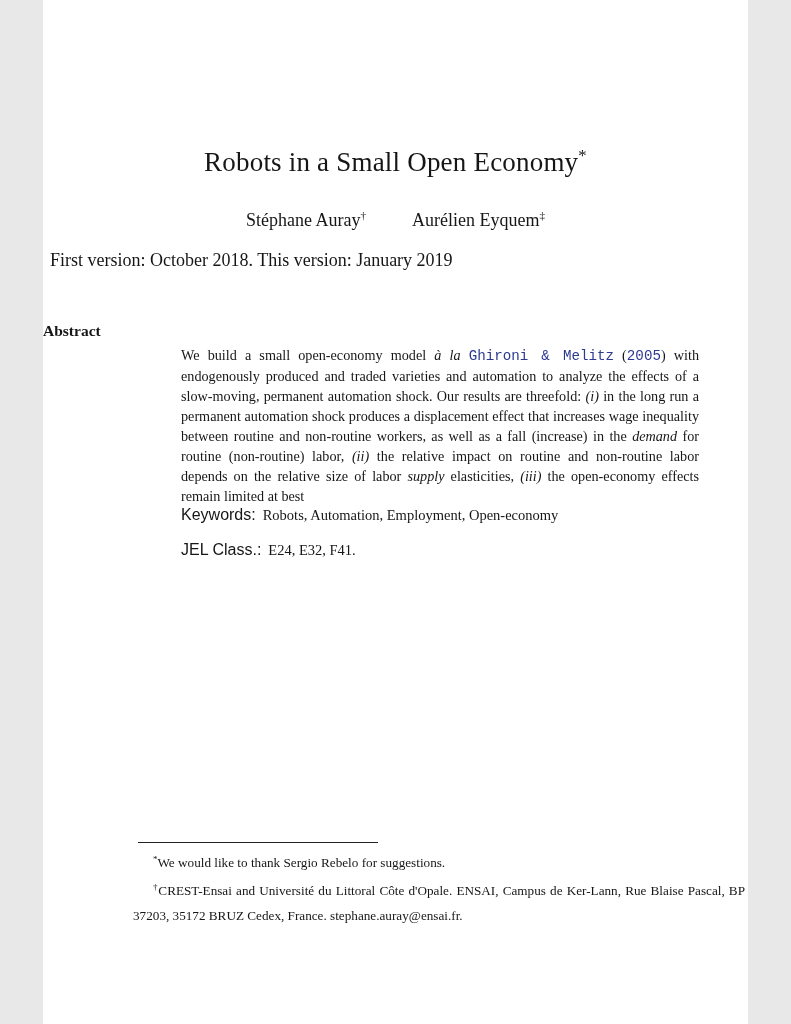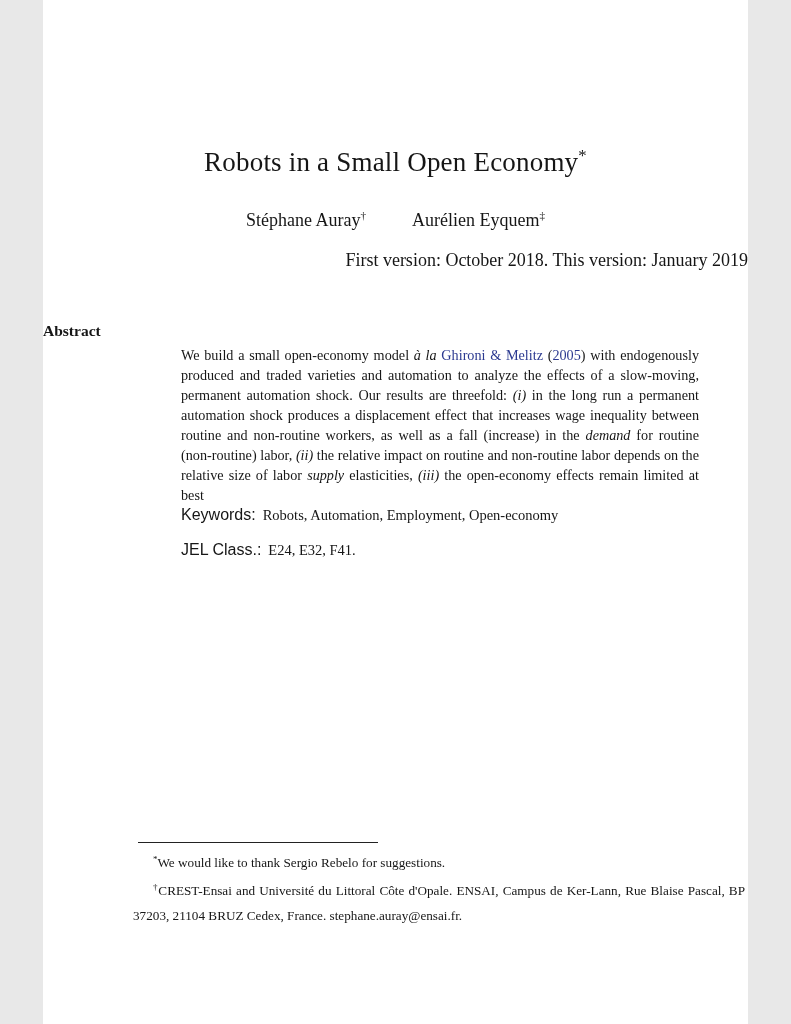--- a/index.html
+++ b/index.html
@@ -29,44 +29,44 @@
     top: 209px; left: 0;
     width: 100%;
     display: flex;
     justify-content: center;
     gap: 46px;
     font-size: 18px;
   }
   .authors-row sup { font-size: 62%; }
   .version-line {
     position: absolute;
-    top: 250px; left: 0;
+    top: 250px; left: 7px;
     width: 100%;
-    text-align: right;
+    text-align: left;
     font-size: 18px;
   }
   .abstract-heading {
     position: absolute;
     top: 322px; left: 0;
     width: 100%;
     text-align: left;
     font-size: 15.5px;
     font-weight: bold;
     margin: 0;
   }
   .abstract-body {
     position: absolute;
     top: 345px; left: 138px;
     width: 518px;
     font-size: 14.2px;
     line-height: 20px;
     text-align: justify;
   }
   .it { font-style: italic; }
-  .cite { color: var(--link, #2b3990); cursor: pointer; }
+  .cite { color: var(--link, #2b3990); cursor: pointer; font-family: Liberation Mono, monospace; }
   .meta-line {
     position: absolute;
     left: 138px;
     font-size: 14.5px;
   }
   .keywords-line { top: 506px; }
   .jel-line { top: 541px; }
   .label-sans {
     font-family: "Liberation Sans", sans-serif;
     font-size: 16px;
@@ -115,16 +115,16 @@
   </div>
 
   <div class="meta-line jel-line">
     <span class="label-sans">JEL Class.:</span><span>E24, E32, F41.</span>
   </div>
 
   <hr class="fn-rule">
 
   <div class="footnotes">
     <p><sup class="fn-marker">*</sup><span>We would like to thank Sergio Rebelo for suggestions.</span></p>
-    <p><sup class="fn-marker">†</sup><span>CREST-Ensai and Université du Littoral Côte d'Opale. ENSAI, Campus de Ker-Lann, Rue Blaise Pascal, BP 37203, 21104 BRUZ Cedex, France. stephane.auray@ensai.fr.</span></p>
+    <p><sup class="fn-marker">†</sup><span>CREST-Ensai and Université du Littoral Côte d'Opale. ENSAI, Campus de Ker-Lann, Rue Blaise Pascal, BP 37203, 35172 BRUZ Cedex, France. stephane.auray@ensai.fr.</span></p>
   </div>
 
 </div>
 
 </body></html>

